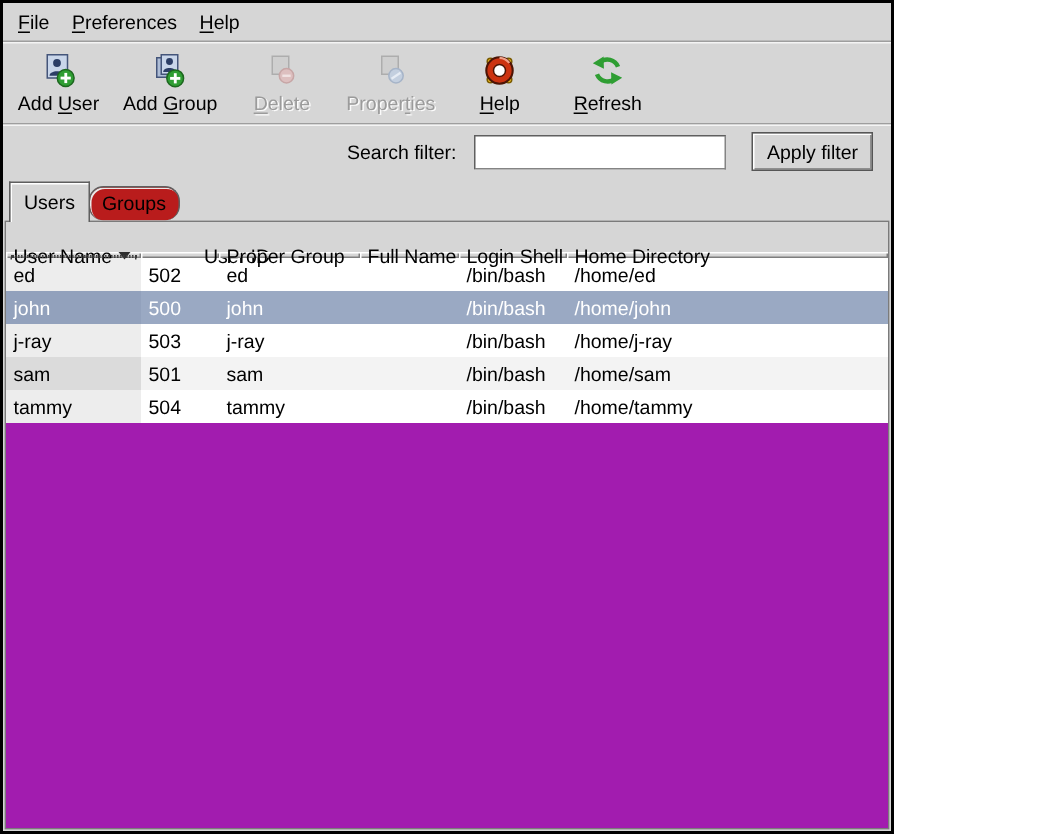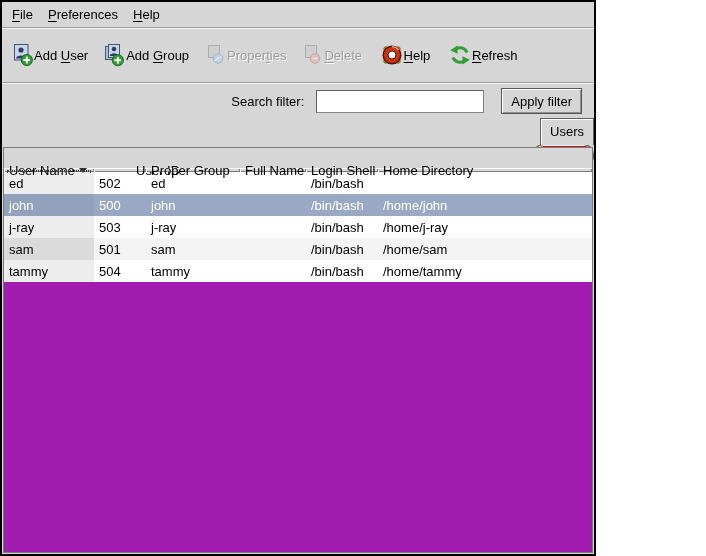--- a/index.html
+++ b/index.html
@@ -15,22 +15,22 @@
   }
   .mn { text-decoration:underline; text-underline-offset:2px; }
 
   
   .menubar { height:25px; display:flex; align-items:center; padding-left:4px; }
   .menu-item { padding:3px 6px; margin-right:3px; cursor:default; }
   .groove { height:2px; border-top:1px solid #9e9e9e; border-bottom:1px solid #f4f4f4; }
 
   
   .toolbar { height:53px; display:flex; align-items:center; padding:2px 0 2px 6px; }
-  .tool { min-width:62px; margin-right:10px; display:flex; 
-          align-items:center; justify-content:center; padding:1px 2px; }
+  .tool { min-width:62px; margin-right:10px; display:flex; flex-direction:column;
+          align-items:center; padding:1px 2px; }
   .tool .ticon { width:24px; height:24px; margin-bottom:2px; }
   .tool .ticon svg { display:block; }
   .tool.disabled { color:#9b9b9b; }
   .tool.disabled .tlabel { text-shadow:1px 1px 0 rgba(255,255,255,.9); }
   .tlabel { white-space:nowrap; }
 
   
   .filter-row { height:34px; display:flex; align-items:center; justify-content:flex-end;
                 padding-right:12px; }
   .filter-label { margin-right:12px; }
@@ -41,21 +41,21 @@
   }
   .btn {
     margin-left:17px; height:26px; padding:0 9px;
     background:#d6d6d6; color:#000; font-family:"Liberation Sans",sans-serif; font-size:13px;
     border:1px solid #565656;
     box-shadow: inset 1px 1px 0 #ffffff, inset -1px -1px 0 #8f8f8f;
     cursor:default;
   }
 
   
-  .tabs { height:29px; display:flex; align-items:flex-end; padding-left:4px;flex-direction:column; }
+  .tabs { height:29px; display:flex; align-items:flex-end; padding-left:4px; }
   .tab { border:1px solid #5f5f5f; border-bottom:none; cursor:default; white-space:nowrap; }
   .tab.active {
     background:#d6d6d6; padding:5px 9px 6px;
     box-shadow: inset 1px 1px 0 #fff; position:relative; z-index:2; margin-bottom:-1px;
   }
   .tab.inactive {
     background:#b91c1c; padding:3px 8px 4px; margin-left:-1px;
     box-shadow: inset 1px 1px 0 #e9e9e9;
     border-radius: 10px;
   }
@@ -131,36 +131,36 @@
           <rect x="12.4" y="16.3" width="6.8" height="1.9" fill="#fff"></rect>
         </svg>
       </span>
       <span class="tlabel"><span>Add </span><span class="mn">G</span><span>roup</span></span>
     </div>
 
     <div class="tool disabled" aria-disabled="true">
       <span class="ticon">
         <svg width="24" height="24" viewBox="0 0 24 24">
           <rect x="5.5" y="2.5" width="11" height="12" fill="#cfcfcf" stroke="#adadad"></rect>
+          <circle cx="15" cy="15.5" r="4.8" fill="#ddbfbf" stroke="#c7a6a6"></circle>
+          <rect x="12.2" y="14.7" width="5.6" height="1.6" fill="#f0e2e2"></rect>
+        </svg>
+      </span>
+      <span class="tlabel"><span></span><span class="mn">D</span><span>elete</span></span>
+    </div>
+
+    <div class="tool disabled" aria-disabled="true">
+      <span class="ticon">
+        <svg width="24" height="24" viewBox="0 0 24 24">
+          <rect x="5.5" y="2.5" width="11" height="12" fill="#cfcfcf" stroke="#adadad"></rect>
           <circle cx="15" cy="15.5" r="4.8" fill="#c3cfdf" stroke="#a6b4c8"></circle>
           <path d="M12 17.5 l6-4" stroke="#e6ecf4" stroke-width="1.5" fill="none"></path>
         </svg>
       </span>
       <span class="tlabel"><span>Proper</span><span class="mn">t</span><span>ies</span></span>
-    </div>
-
-    <div class="tool disabled" aria-disabled="true">
-      <span class="ticon">
-        <svg width="24" height="24" viewBox="0 0 24 24">
-          <rect x="5.5" y="2.5" width="11" height="12" fill="#cfcfcf" stroke="#adadad"></rect>
-          <circle cx="15" cy="15.5" r="4.8" fill="#ddbfbf" stroke="#c7a6a6"></circle>
-          <rect x="12.2" y="14.7" width="5.6" height="1.6" fill="#f0e2e2"></rect>
-        </svg>
-      </span>
-      <span class="tlabel"><span></span><span class="mn">D</span><span>elete</span></span>
     </div>
 
     <div class="tool">
       <span class="ticon">
         <svg width="24" height="24" viewBox="0 0 24 24">
           <circle cx="6" cy="6" r="2.2" fill="#e6b820" stroke="#7a5a00"></circle>
           <circle cx="18" cy="6" r="2.2" fill="#e6b820" stroke="#7a5a00"></circle>
           <circle cx="6" cy="18" r="2.2" fill="#e6b820" stroke="#7a5a00"></circle>
           <circle cx="18" cy="18" r="2.2" fill="#e6b820" stroke="#7a5a00"></circle>
           <circle cx="12" cy="12" r="8.8" fill="#cc3311" stroke="#4c1405" stroke-width="1.4"></circle>
@@ -221,20 +221,21 @@
         </div>
     </div>
 
     <div class="tbody">
       <div class="tr even">
         <div class="td c0">ed</div>
         <div class="td c1">502</div>
         <div class="td c2">ed</div>
         <div class="td c3"></div>
         <div class="td c4">/bin/bash</div>
+        <div class="td c5">/home/ed</div>
       </div>
       <div class="tr selected">
         <div class="td c0">john</div>
         <div class="td c1">500</div>
         <div class="td c2">john</div>
         <div class="td c3"></div>
         <div class="td c4">/bin/bash</div>
         <div class="td c5">/home/john</div>
       </div>
       <div class="tr even">

